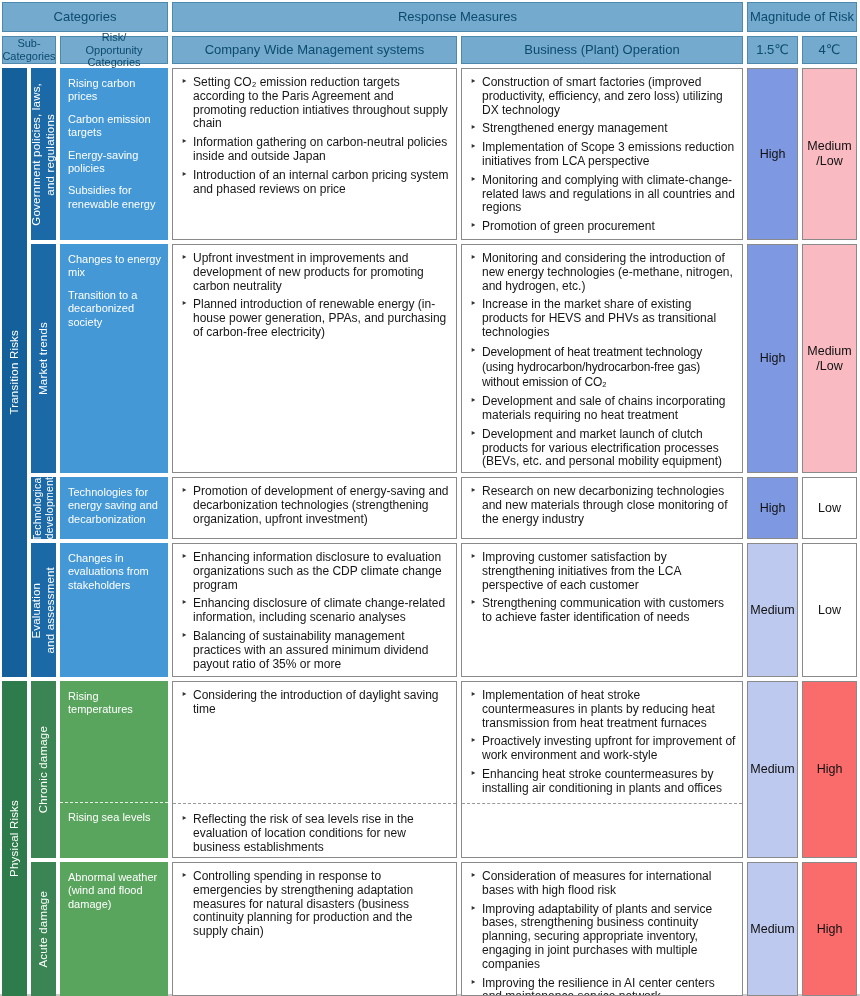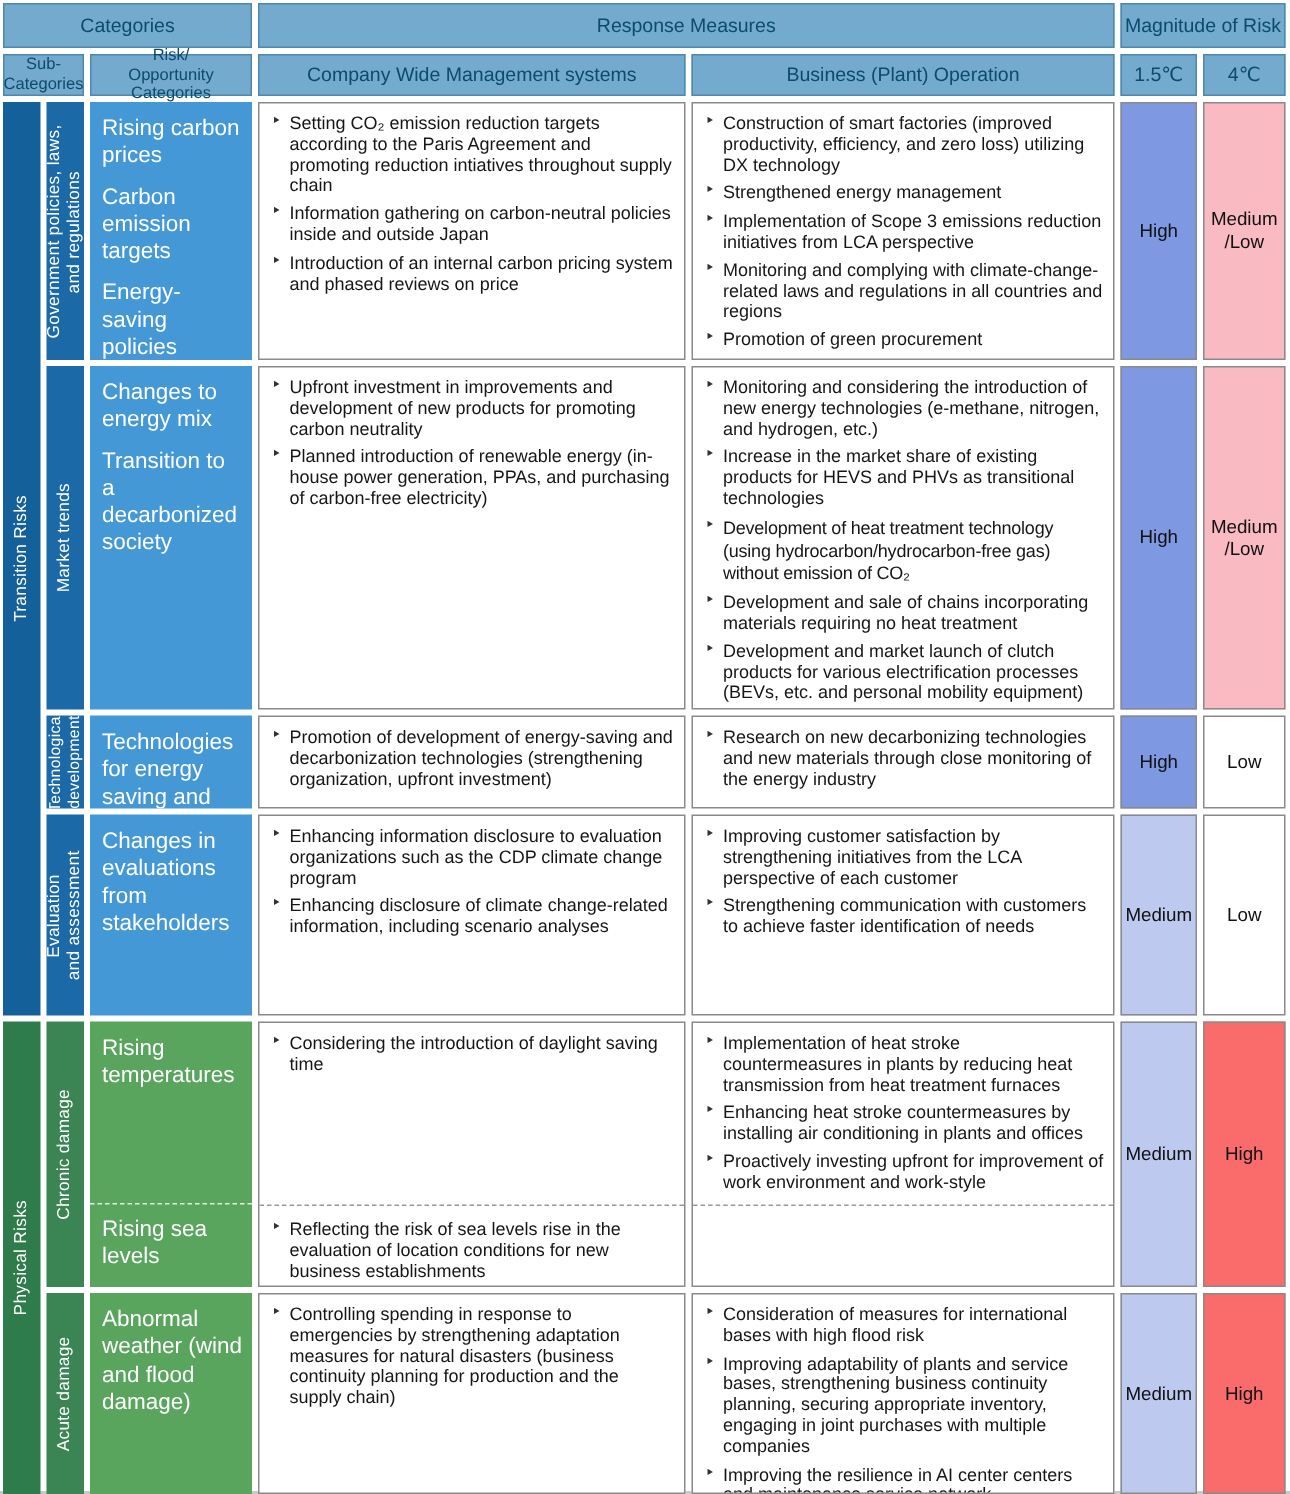--- a/index.html
+++ b/index.html
@@ -35,21 +35,21 @@
     color:#fff;
     font-size:11.5px;
     line-height:1.18;
     text-align:center;
     white-space:pre-line;
     letter-spacing:.2px;
   }
   
   .riskcell { padding:9px 6px 6px 8px; overflow:hidden; }
   .risklist { list-style:none; }
-  .risklist li { color:#fff; font-size:15px; line-height:1.22; margin-bottom:9px; }
+  .risklist li { color:#fff; font-size:11px; line-height:1.22; margin-bottom:9px; }
   
   .txtcell {
     background:#fff;
     border:1px solid #8a8a8a;
     padding:7px 6px 4px 7px;
     overflow:hidden;
   }
   .bullets { list-style:none; }
   .bullets li {
     position:relative;
@@ -193,20 +193,21 @@
   </div>
   <div class="riskcell" style="grid-area: 6 / 3; background-color: rgb(68, 152, 214);">
     <ul class="risklist">
         <li>Changes in evaluations from stakeholders</li>
       </ul>
   </div>
   <div class="txtcell" style="grid-column:4; grid-row:6;">
     <ul class="bullets">
         <li>Enhancing information disclosure to evaluation organizations such as the CDP climate change program</li>
         <li>Enhancing disclosure of climate change-related information, including scenario analyses</li>
+        <li>Balancing of sustainability management practices with an assured minimum dividend payout ratio of 35% or more</li>
       </ul>
   </div>
   <div class="txtcell" style="grid-column:5; grid-row:6;">
     <ul class="bullets">
         <li>Improving customer satisfaction by strengthening initiatives from the LCA perspective of each customer</li>
         <li>Strengthening communication with customers to achieve faster identification of needs</li>
       </ul>
   </div>
   <div class="magcell" style="grid-area: 6 / 6; background-color: rgb(189, 201, 238);">Medium</div>
   <div class="magcell" style="grid-area: 6 / 7; background-color: rgb(255, 255, 255);">Low</div>
@@ -239,22 +240,22 @@
     <div class="split-bottom">
       <ul class="bullets">
           <li>Reflecting the risk of sea levels rise in the evaluation of location conditions for new business establishments</li>
         </ul>
     </div>
   </div>
   <div class="txtcell splitcell" style="grid-column:5; grid-row:7;gap:48px;">
     <div class="split-top">
       <ul class="bullets">
           <li>Implementation of heat stroke countermeasures in plants by reducing heat transmission from heat treatment furnaces</li>
+          <li>Proactively investing upfront for improvement of work environment and work-style</li>
           <li>Enhancing heat stroke countermeasures by installing air conditioning in plants and offices</li>
-          <li>Proactively investing upfront for improvement of work environment and work-style</li>
         </ul>
     </div>
     <div class="split-bottom">
       <ul class="bullets">
           <li>Reflecting in the selection of maintenance (after-sales service) base</li>
         </ul>
     </div>
   </div>
   <div class="magcell" style="grid-area: 7 / 6; background-color: rgb(189, 201, 238);">Medium</div>
   <div class="magcell" style="grid-area: 7 / 7; background-color: rgb(250, 108, 108);">High</div>

